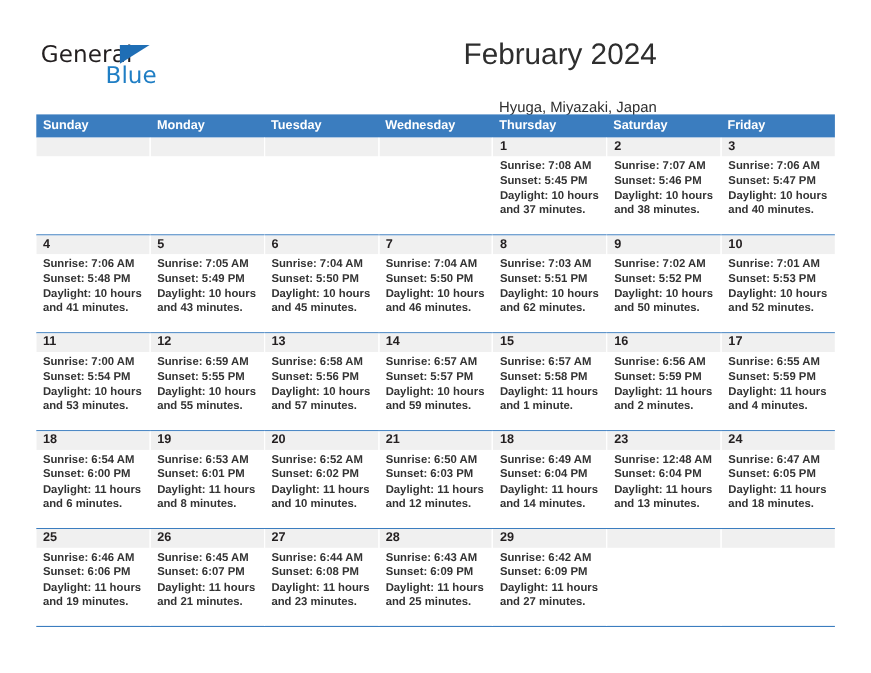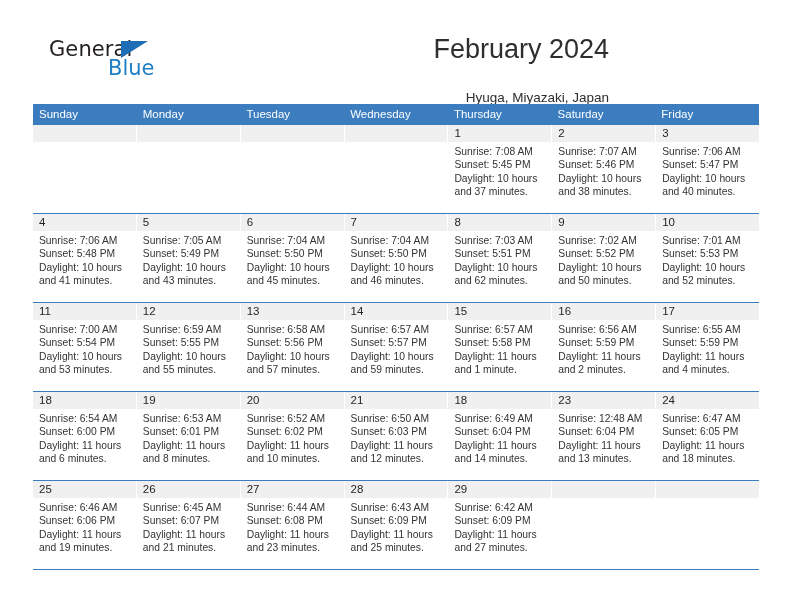--- a/index.html
+++ b/index.html
@@ -17,21 +17,21 @@
   .page {
     position: relative;
     width: 792px;
     height: 612px;
     box-sizing: border-box;
   }
 
   
   .header {
     position: absolute;
-    left: 16px;
+    left: 4px;
     top: 0;
     width: 628px;
     height: 98px;
   }
   .brand {
     position: absolute;
     left: 33px;
     top: 38px;
     width: 200px;
     height: 48px;
@@ -83,20 +83,21 @@
     line-height: 16px;
     white-space: nowrap;
   }
 
   
   .calendar {
     position: absolute;
     left: 33px;
     top: 104px;
     width: 726px;
+    font-weight: bold;
   }
   .dow-row {
     display: flex;
     background: #3b7dbf;
     height: 21px;
   }
   .dow-cell {
     flex: 1 1 0;
     color: #ffffff;
     font-size: 11.5px;

